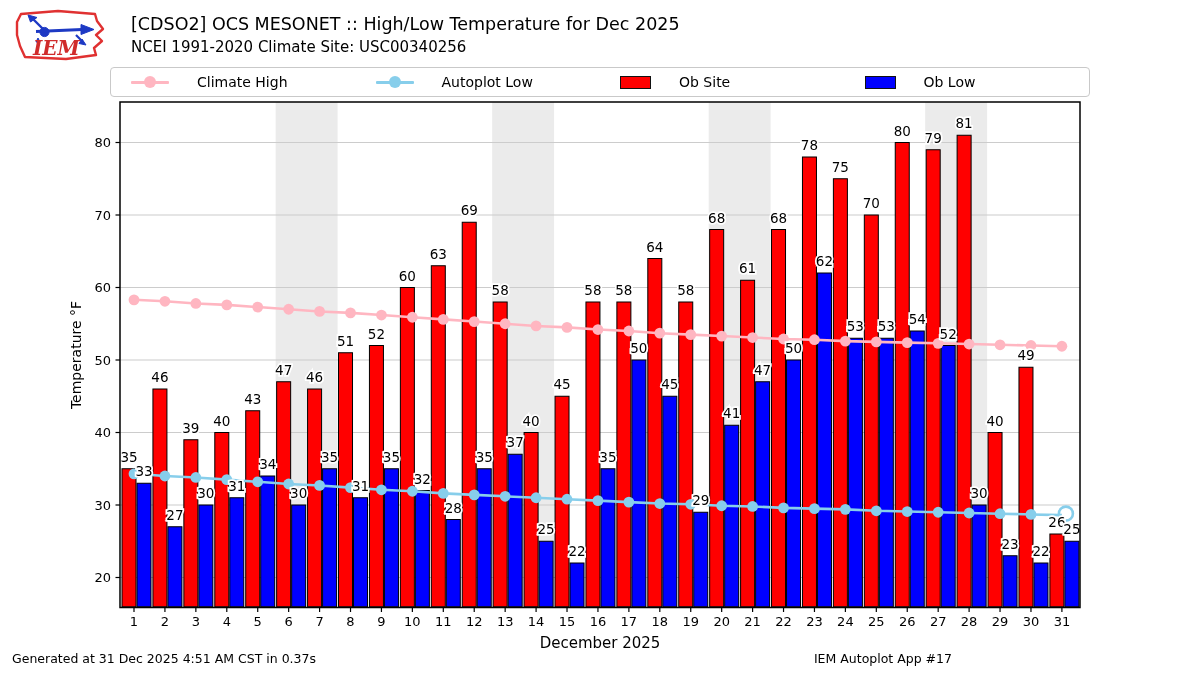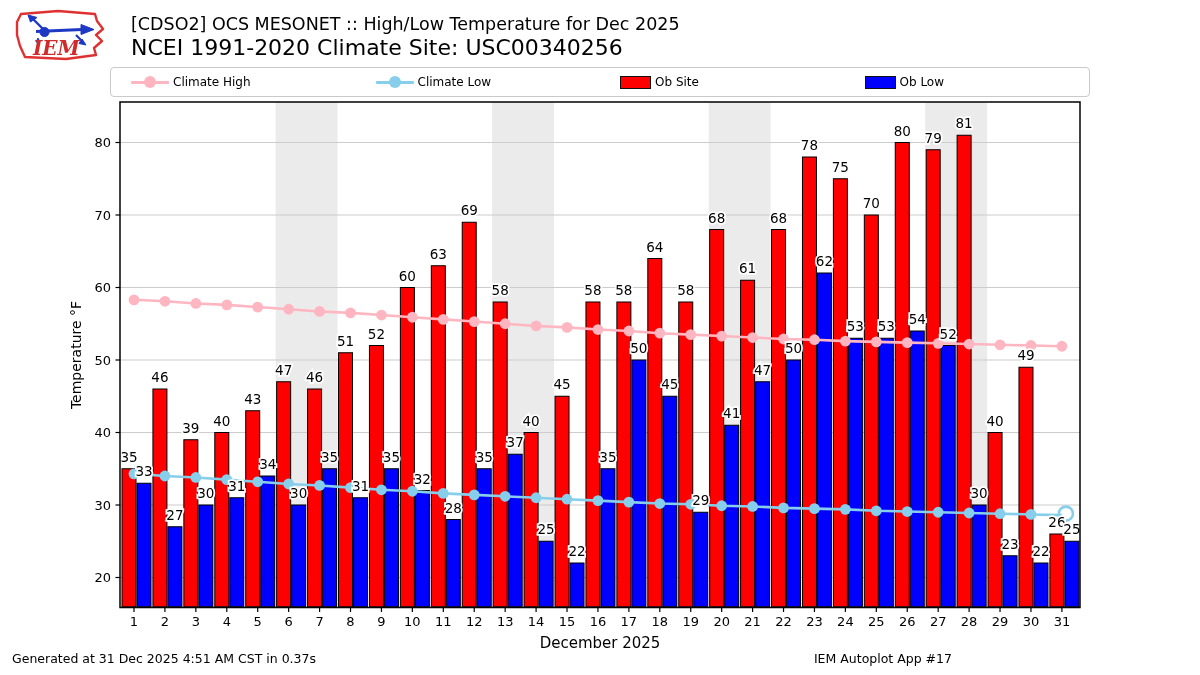--- a/index.html
+++ b/index.html
@@ -2,25 +2,25 @@
 <html><head>
 <meta charset="utf-8">
 <style>
   html,body{margin:0;padding:0;background:#fff;}
   #page{position:relative;width:1200px;height:675px;background:#fff;overflow:hidden;
         font-family:"DejaVu Sans","Liberation Sans",sans-serif;color:#000;}
   #chart-svg{position:absolute;left:0;top:0;}
   #logo{position:absolute;left:8px;top:5px;}
   #titles{position:absolute;left:119px;top:13px;margin-left:12px;}
   #title-line1{font-size:17.5px;line-height:23px;white-space:nowrap;}
-  #title-line2{font-size:22px;line-height:23px;white-space:nowrap;}
+  #title-line2{font-size:15px;line-height:23px;white-space:nowrap;}
   #legend{position:absolute;left:110px;top:67px;width:978px;height:28px;
           border:1px solid #c9c9c9;border-radius:4px;background:#fff;
           display:flex;align-items:stretch;z-index:5;}
-  .leg-item{flex:1;display:flex;align-items:center;gap:4px;padding-left:20px;font-size:12px;}
+  .leg-item{flex:1;display:flex;align-items:center;gap:28px;padding-left:20px;font-size:14px;}
   .lmark{position:relative;width:38px;height:3px;border-radius:1px;flex:0 0 auto;}
   .ldot{position:absolute;left:13px;top:-4.5px;width:12px;height:12px;border-radius:50%;}
   .lpatch{width:31px;height:13px;border:1px solid #111;box-sizing:border-box;flex:0 0 auto;}
   #footer{position:absolute;left:0;top:651px;width:964px;display:flex;
           justify-content:space-between;padding:0 12px;box-sizing:border-box;font-size:12.5px;}
 </style>
 </head>
 <body>
 
 <div id="page">
@@ -49,21 +49,21 @@
       <div class="leg-item">
         <span class="lmark" style="background: rgb(255, 182, 193);">
           <span class="ldot" style="background: rgb(255, 182, 193);"></span>
         </span>
         <span>Climate High</span>
       </div>
       <div class="leg-item">
         <span class="lmark" style="background: rgb(135, 206, 235);">
           <span class="ldot" style="background: rgb(135, 206, 235);"></span>
         </span>
-        <span>Climate Low</span>
+        <span>Autoplot Low</span>
       </div>
       <div class="leg-item">
         <span class="lpatch" style="background: rgb(255, 0, 0);"></span>
         <span>Ob Site</span>
       </div>
       <div class="leg-item">
         <span class="lpatch" style="background: rgb(0, 0, 255);"></span>
         <span>Ob Low</span>
       </div>
     </div>

